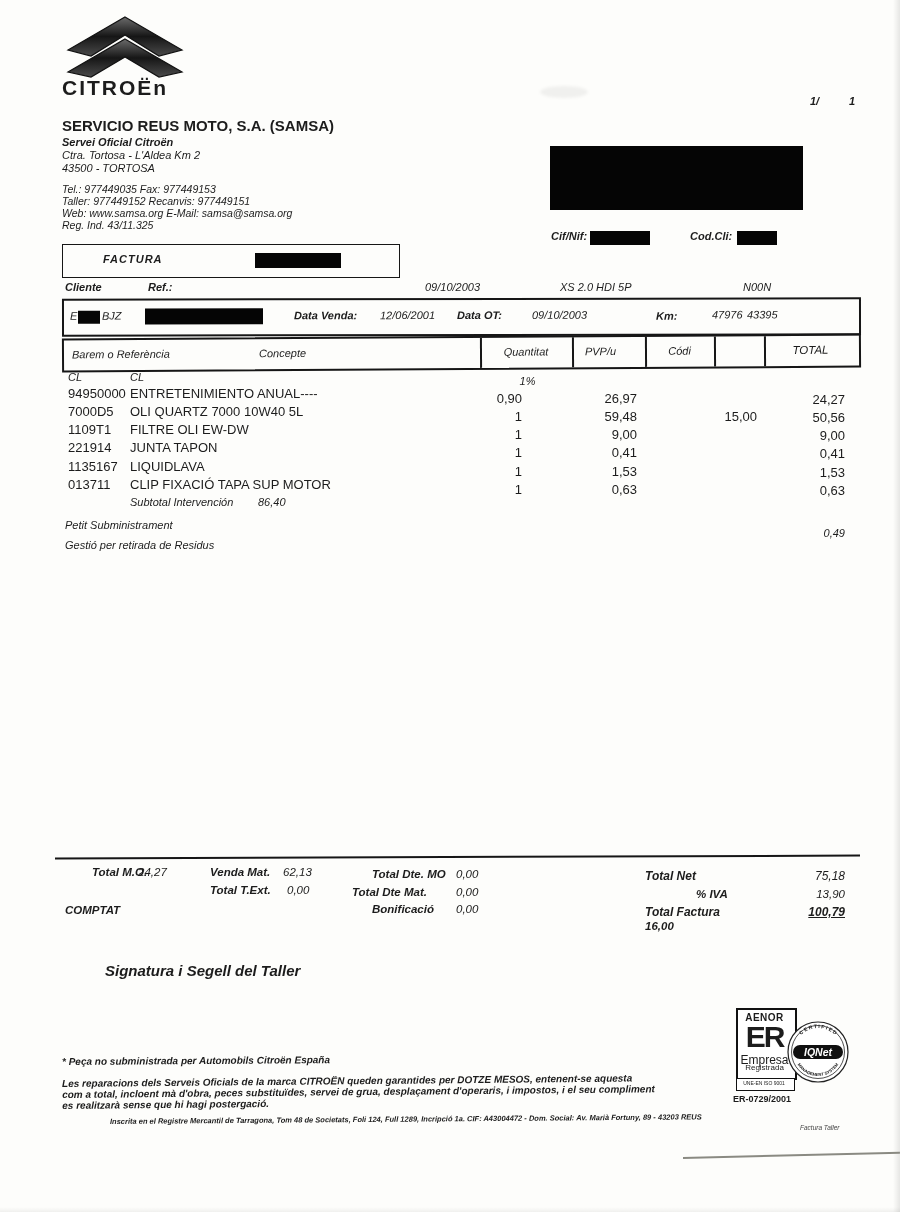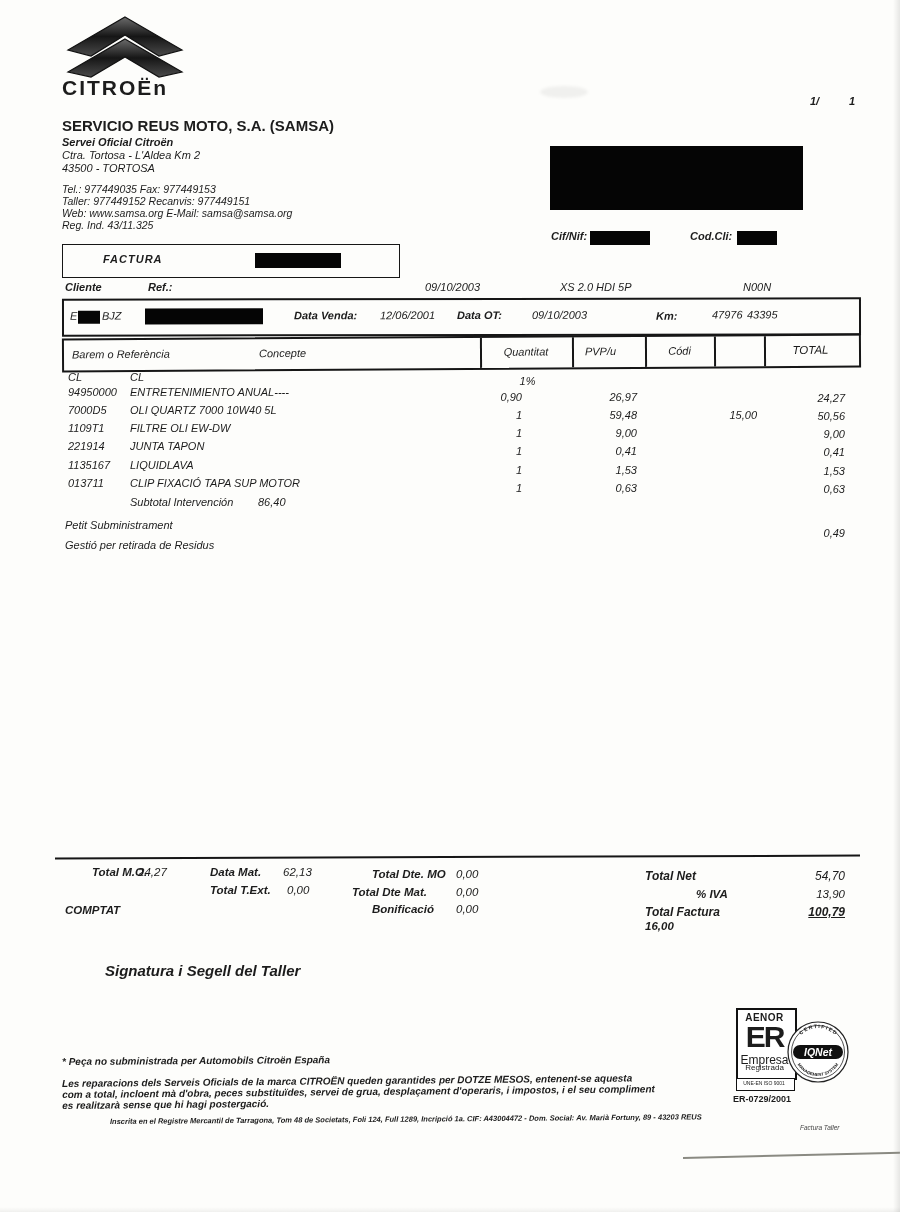--- a/index.html
+++ b/index.html
@@ -19,21 +19,21 @@
   .f115{font-size:11.5px;}
   .f12{font-size:12px;}
   .f13{font-size:11px;}
   .f15{font-size:15px;}
   .redact{position:absolute;background:#050505;}
   .box{position:absolute;border:2px solid #161616;background:transparent;}
   .vline{position:absolute;top:0;bottom:0;width:1.5px;background:#161616;}
   .right{text-align:right;}
   .center{text-align:center;}
   .item-row{position:absolute;left:0;width:900px;height:20px;}
-  .item-row .cell{position:absolute;font-style:italic;font-size:11px;white-space:nowrap;}
+  .item-row .cell{position:absolute;font-size:13px;white-space:nowrap;}
   .c-ref{left:68px;width:85px;}
   .c-con{left:130px;}
   .c-qty{left:435px;width:87px;text-align:right;top:5px;}
   .c-pvp{left:555px;width:82px;text-align:right;top:5px;}
   .c-dte{left:675px;width:82px;text-align:right;top:5px;}
   .c-tot{left:758px;width:87px;text-align:right;top:6px;}
   .hrule{position:absolute;background:#161616;}
   .aenor-box{position:absolute;left:736px;top:1008px;width:57px;height:68px;border:2px solid #111;background:#fff;}
   .iso-strip{position:absolute;left:736px;top:1078px;width:57px;height:11px;border:1.5px solid #111;background:#fff;}
   .scan-edge-right{position:absolute;right:0;top:0;width:7px;height:100%;
@@ -179,35 +179,35 @@
 <div class="t it f11" style="left:130px;top:496px;">Subtotal Intervención</div>
 <div class="t it f11" style="left:258px;top:496px;">86,40</div>
 <div class="t it f11" style="left:65px;top:519px;">Petit Subministrament</div>
 <div class="t it f11 right" style="left:758px;top:527px;width:87px;">0,49</div>
 <div class="t it f11" style="left:65px;top:539px;">Gestió per retirada de Residus</div>
 
 <div class="hrule" style="left:55px;top:856px;width:805px;height:2px;transform:rotate(-0.2deg);"></div>
 
 <div class="t b it f115" style="left:92px;top:866px;">Total M.O.</div>
 <div class="t it f115" style="left:138px;top:866px;">24,27</div>
-<div class="t b it f115" style="left:210px;top:866px;">Data Mat.</div>
+<div class="t b it f115" style="left:210px;top:866px;">Venda Mat.</div>
 <div class="t it f115" style="left:283px;top:866px;">62,13</div>
 <div class="t b it f115" style="left:210px;top:884px;">Total T.Ext.</div>
 <div class="t it f115" style="left:287px;top:884px;">0,00</div>
 <div class="t b it f115" style="left:65px;top:904px;">COMPTAT</div>
 
 <div class="t b it f115" style="left:372px;top:868px;">Total Dte. MO</div>
 <div class="t it f115" style="left:456px;top:868px;">0,00</div>
 <div class="t b it f115" style="left:352px;top:886px;">Total Dte Mat.</div>
 <div class="t it f115" style="left:456px;top:886px;">0,00</div>
 <div class="t b it f115" style="left:372px;top:903px;">Bonificació</div>
 <div class="t it f115" style="left:456px;top:903px;">0,00</div>
 
 <div class="t b it f12" style="left:645px;top:870px;">Total Net</div>
-<div class="t it f12 right" style="left:760px;top:870px;width:85px;">54,70</div>
+<div class="t it f12 right" style="left:760px;top:870px;width:85px;">75,18</div>
 <div class="t b it f115" style="left:645px;top:888px;margin-top:32px;">16,00</div>
 <div class="t b it f115" style="left:696px;top:888px;">% IVA</div>
 <div class="t it f115 right" style="left:760px;top:888px;width:85px;">13,90</div>
 <div class="t b it f12" style="left:645px;top:906px;">Total Factura</div>
 <div class="t b it f12 right" style="left:758px;top:906px;width:87px;text-decoration:underline;">100,79</div>
 
 <div class="t b it f15" style="left:105px;top:962px;">Signatura i Segell del Taller</div>
 
 <div class="aenor-box">
   <span class="t b center" style="left:0;top:2px;width:53px;font-size:10px;letter-spacing:0.5px;">AENOR</span>

